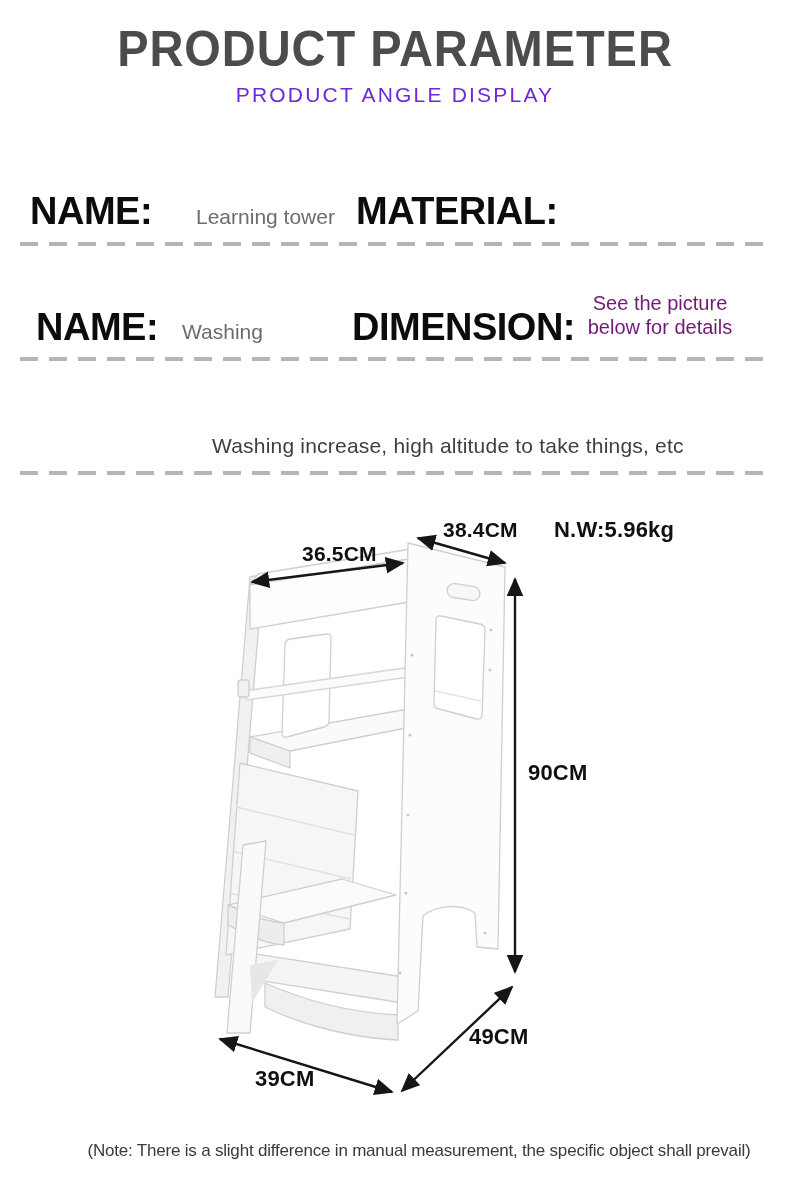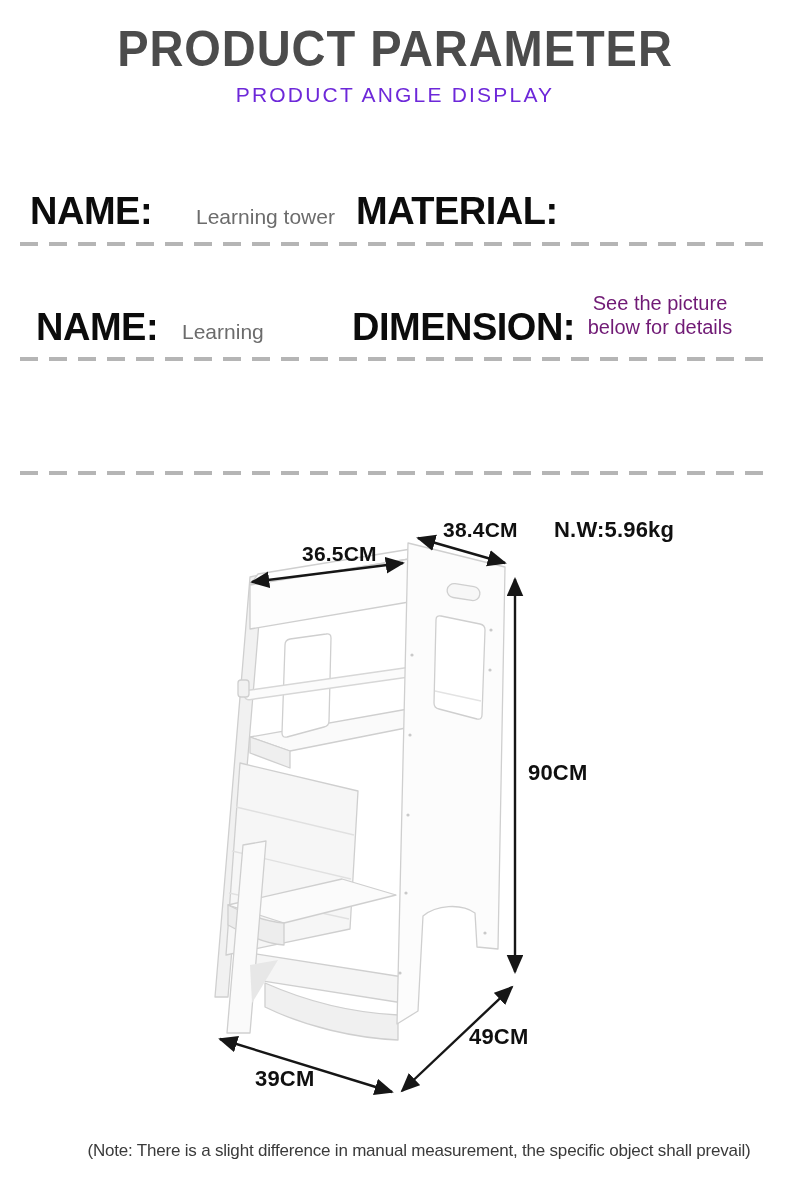--- a/index.html
+++ b/index.html
@@ -86,28 +86,29 @@
 
   <div class="title">PRODUCT PARAMETER</div>
   <div class="subtitle">PRODUCT ANGLE DISPLAY</div>
 
   <div class="spec-label" id="name-label">NAME:</div>
   <div class="spec-value" id="name-value">Learning tower</div>
   <div class="spec-label" id="material-label">MATERIAL:</div>
   <div class="dash" id="dash-1"></div>
 
   <div class="spec-label" id="apply-label">NAME:</div>
-  <div class="spec-value" id="apply-value">Learning</div>
+  <div class="spec-value" id="apply-value">Washing</div>
   <div class="spec-label" id="dimension-label">DIMENSION:</div>
   <div id="dimension-value">
     <div>See the picture</div>
     <div>below for details</div>
   </div>
   <div class="dash" id="dash-2"></div>
 
+  <div class="spec-value" id="feature-value">Washing increase, high altitude to take things, etc</div>
   <div class="dash" id="dash-3"></div>
 
   <div id="figure">
     <svg width="600" height="605" viewBox="0 0 600 605">
       <defs>
         <marker id="ah" markerWidth="9" markerHeight="8" refX="7.2" refY="3.5" orient="auto-start-reverse">
           <path d="M0,0 L8,3.5 L0,7 Z" fill="#161616"></path>
         </marker>
       </defs>
 

